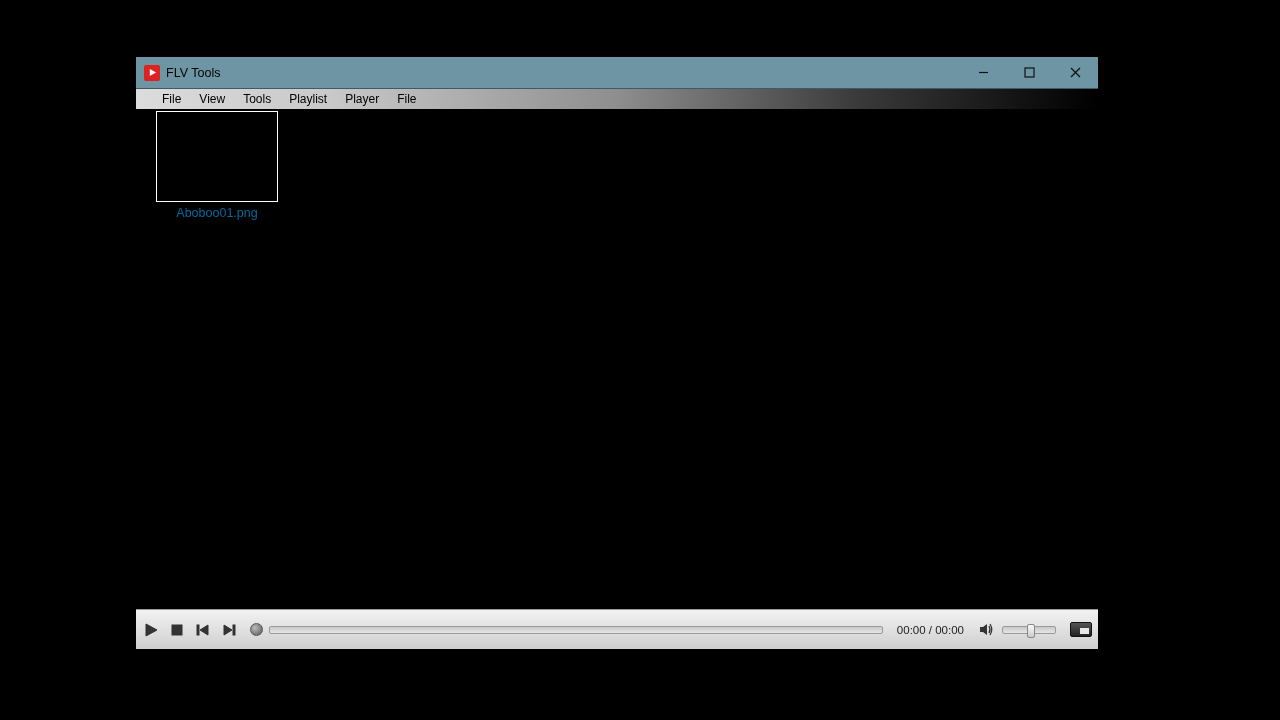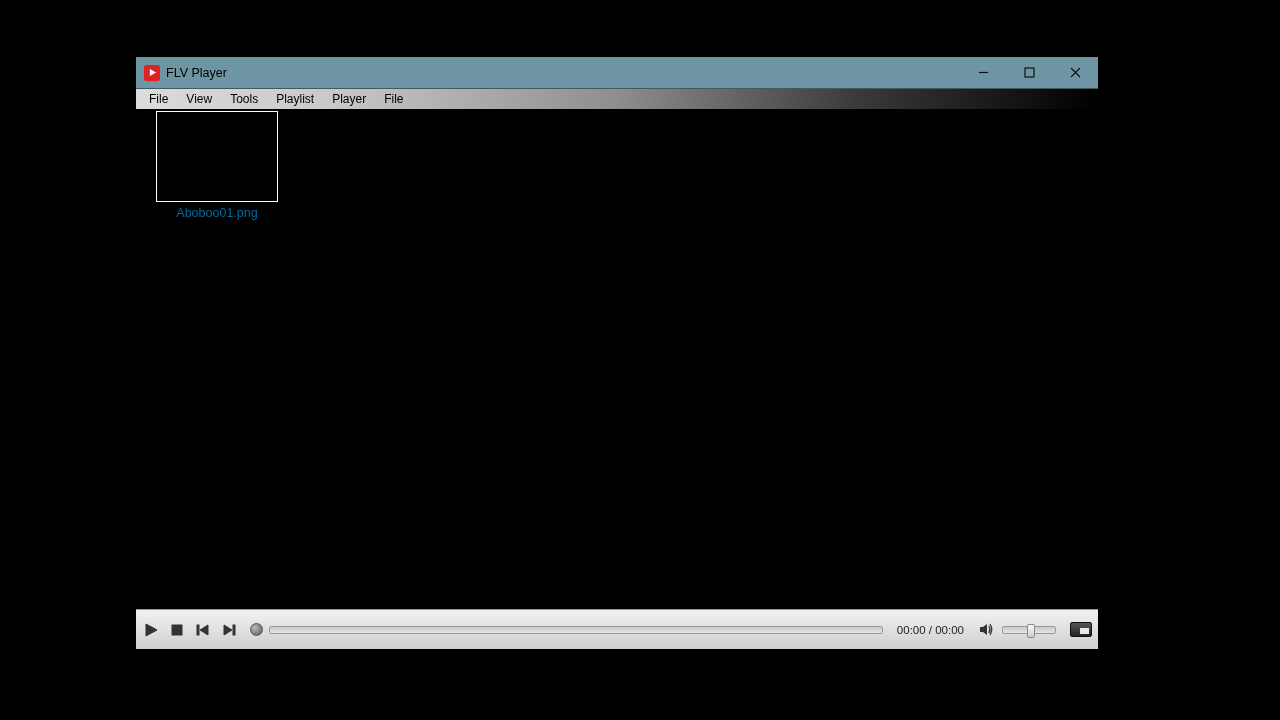--- a/index.html
+++ b/index.html
@@ -35,21 +35,21 @@
     color: #000;
   }
   .win-btn svg { width: 11px; height: 11px; stroke: #111; stroke-width: 1.2; fill: none; }
 
   
   .menubar {
     height: 21px;
     background: linear-gradient(90deg, #dcdcdc 0%, #c9c9c9 20%, #8e8e8e 50%, #3a3a3a 75%, #000 100%);
     display: flex; align-items: center;
     font-size: 12px; color: #000;
-    padding-left: 4px;
+    padding-left: 17px;
     border-top: 1px solid #3f5a63;
   }
   .menu-item {
     padding: 2px 9px;
     line-height: 17px;
   }
 
   
   .content {
     flex: 1;
@@ -150,21 +150,21 @@
 <body>
 
 <div class="app-window">
 
   <div class="titlebar">
     <span class="app-icon">
       <svg viewBox="0 0 10 10">
           <polygon points="2,1 9,5 2,9" fill="#fff"></polygon>
         </svg>
     </span>
-    <span class="title-text">FLV Player</span>
+    <span class="title-text">FLV Tools</span>
     <span class="spacer"></span>
     <div class="win-btn">
       <svg viewBox="0 0 11 11">
           <line x1="1" y1="5.5" x2="10" y2="5.5"></line>
         </svg>
     </div>
     <div class="win-btn">
       <svg viewBox="0 0 11 11">
           <rect x="1" y="1" width="9" height="9"></rect>
         </svg>

